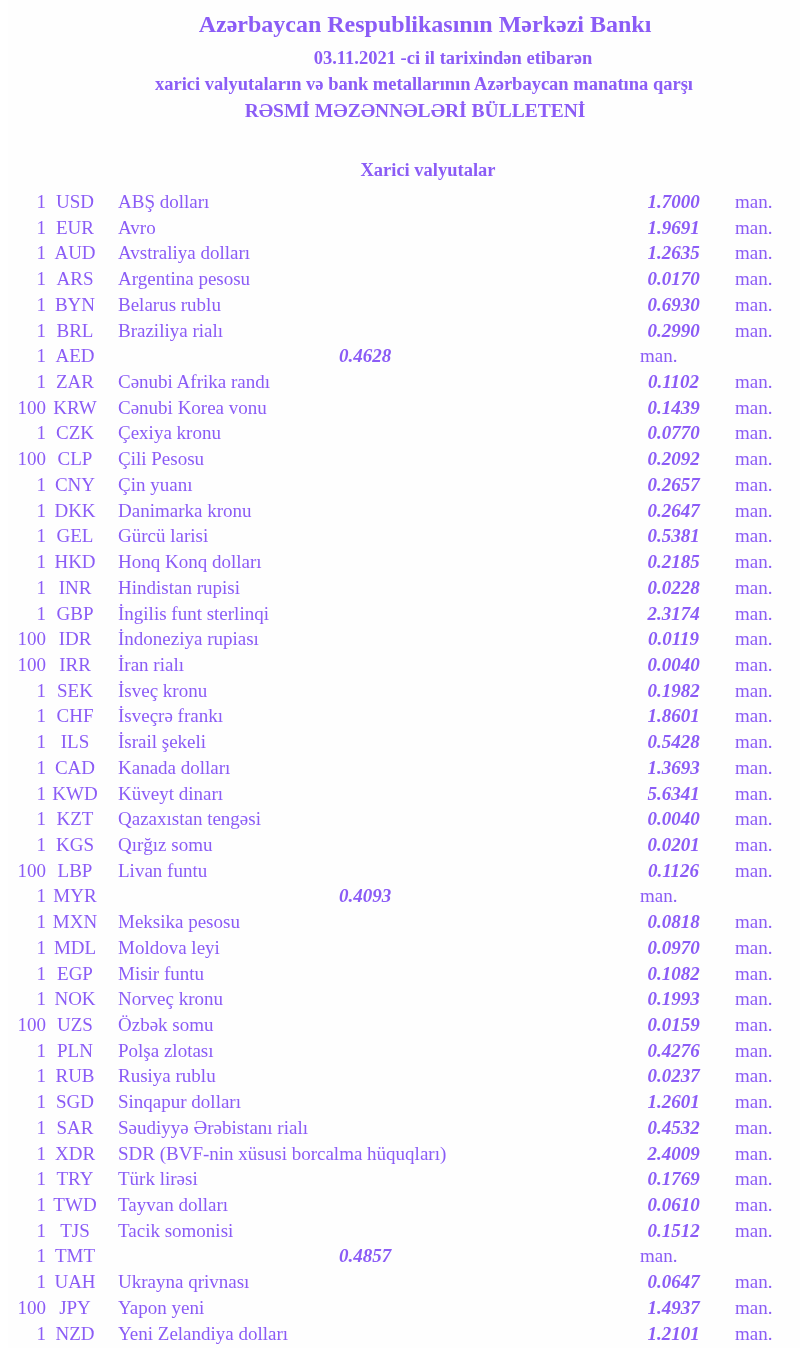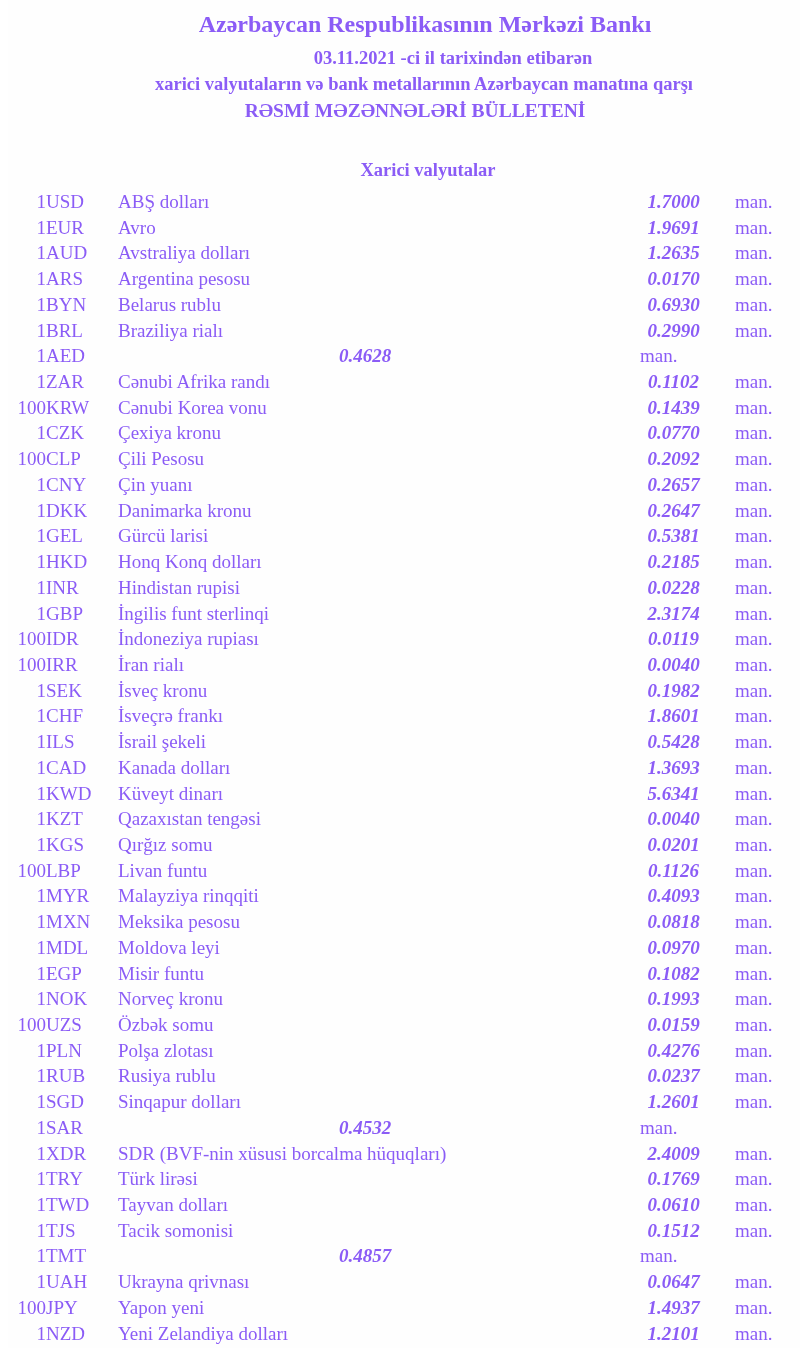--- a/index.html
+++ b/index.html
@@ -37,21 +37,21 @@
   }
   .row {
     display: grid;
     grid-template-columns: 38px 58px 522px 95px 87px;
     height: 25.73px;
     line-height: 25.73px;
     font-size: 19px;
     white-space: nowrap;
   }
   .qty  { text-align: right; }
-  .code { text-align: left; }
+  .code { text-align: center; }
   .name { padding-left: 14px; overflow: hidden; }
   .rate { text-align: center; font-weight: bold; font-style: italic; }
   .unit { padding-left: 14px; }
 </style>
 </head>
 <body>
 
 <div class="page">
   <div class="hline title">Azərbaycan Respublikasının Mərkəzi Bankı</div>
   <div class="hline dateline">03.11.2021 -ci il tarixindən etibarən</div>
@@ -244,21 +244,20 @@
       <div class="row">
         <span class="qty">100</span>
         <span class="code">LBP</span>
         <span class="name">Livan funtu</span>
         <span class="rate">0.1126</span>
         <span class="unit">man.</span>
       </div>
       <div class="row">
         <span class="qty">1</span>
         <span class="code">MYR</span>
-        <span class="name">Malayziya rinqqiti</span>
         <span class="rate">0.4093</span>
         <span class="unit">man.</span>
       </div>
       <div class="row">
         <span class="qty">1</span>
         <span class="code">MXN</span>
         <span class="name">Meksika pesosu</span>
         <span class="rate">0.0818</span>
         <span class="unit">man.</span>
       </div>
@@ -307,20 +306,21 @@
       <div class="row">
         <span class="qty">1</span>
         <span class="code">SGD</span>
         <span class="name">Sinqapur dolları</span>
         <span class="rate">1.2601</span>
         <span class="unit">man.</span>
       </div>
       <div class="row">
         <span class="qty">1</span>
         <span class="code">SAR</span>
+        <span class="name">Səudiyyə Ərəbistanı rialı</span>
         <span class="rate">0.4532</span>
         <span class="unit">man.</span>
       </div>
       <div class="row">
         <span class="qty">1</span>
         <span class="code">XDR</span>
         <span class="name">SDR (BVF-nin xüsusi borcalma hüquqları)</span>
         <span class="rate">2.4009</span>
         <span class="unit">man.</span>
       </div>

